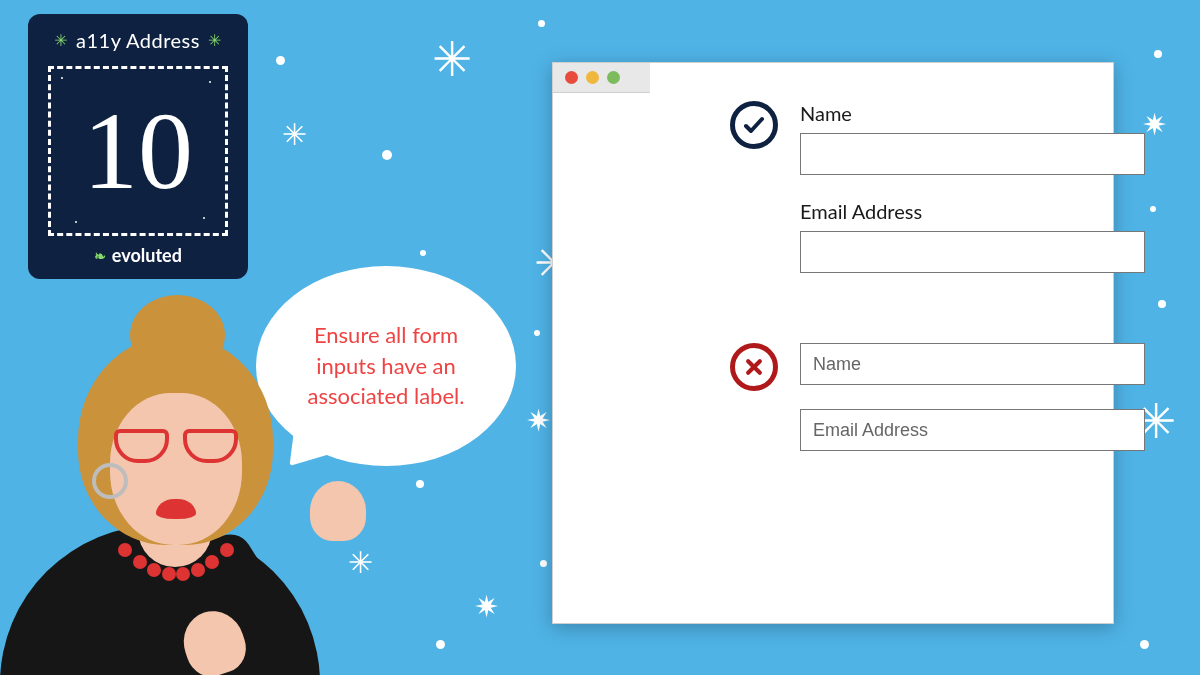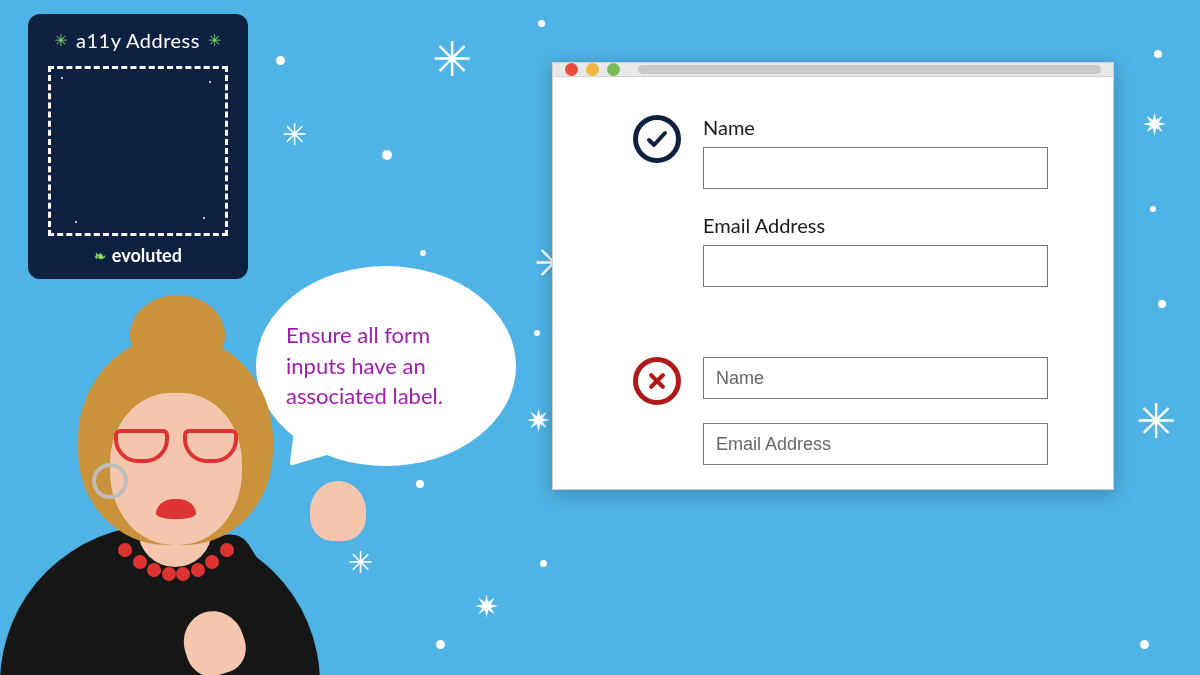--- a/index.html
+++ b/index.html
@@ -56,21 +56,21 @@
   .bubble::after {
     content: "";
     position: absolute;
     left: 28px; bottom: -6px;
     width: 48px; height: 48px;
     background: #fff;
     border-radius: 50%;
     clip-path: polygon(0 0, 100% 40%, 30% 100%);
     transform: rotate(24deg);
   }
-  .bubble p { font-size: 22px; line-height: 1.4; color: #a21caf; }
+  .bubble p { font-size: 22px; line-height: 1.4; color: #ef4444; text-align: center; }
 
   
   .person { position: absolute; left: 0; bottom: 0; width: 400px; height: 370px; }
   .hair { position: absolute; left: 78px; bottom: 130px; width: 195px; height: 210px; background: #c9923b; border-radius: 50% 50% 45% 45%; }
   .bun  { position: absolute; left: 130px; bottom: 300px; width: 95px; height: 80px; background: #c9923b; border-radius: 50%; }
   .face { position: absolute; left: 110px; bottom: 130px; width: 132px; height: 152px; background: #f3c6ad; border-radius: 46% 46% 48% 48%; }
   .glasses {
     position: absolute; left: 114px; bottom: 216px; width: 124px; height: 30px;
   }
   .glasses span {
@@ -89,25 +89,25 @@
   .beads i:nth-child(5){transform:translateY(24px)} .beads i:nth-child(6){transform:translateY(20px)}
   .beads i:nth-child(7){transform:translateY(12px)} .beads i:nth-child(8){transform:translateY(0)}
   .arm-r { position: absolute; left: 276px; bottom: 10px; width: 44px; height: 150px; background: #161616; border-radius: 30px; transform: rotate(-32deg); transform-origin: bottom center; }
   .hand-r { position: absolute; left: 310px; bottom: 134px; width: 56px; height: 60px; background: #f3c6ad; border-radius: 50% 50% 40% 40%; }
   .hand-l { position: absolute; left: 184px; bottom: 0; width: 60px; height: 64px; background: #f3c6ad; border-radius: 50% 50% 40% 40%; transform: rotate(-18deg);}
 
   
   .window {
     position: absolute;
     top: 62px; left: 552px;
-    width: 562px; height: 428px;
+    width: 562px; height: 562px;
     background: #fff;
     border: 1px solid #cfcfcf;
     box-shadow: 0 4px 18px rgba(0,0,0,.25);
-    display: flex; flex-direction: column;
+    display: flex; flex-direction: row;
   }
   .titlebar {
     height: 30px;
     background: #e8e8e8;
     border-bottom: 1px solid #cfcfcf;
     display: flex; align-items: center;
     padding: 0 12px; gap: 8px;
   }
   .traffic { width: 13px; height: 13px; border-radius: 50%; }
   .tl-red    { background: #e74c3c; }
@@ -172,20 +172,21 @@
   <div class="card-title">
     <span class="spark">✳</span>
     <span>a11y Address</span>
     <span class="spark">✳</span>
   </div>
   <div class="card-frame">
     <span class="tiny" style="top:8px;left:10px"></span>
     <span class="tiny" style="top:12px;right:14px"></span>
     <span class="tiny" style="bottom:10px;left:24px"></span>
     <span class="tiny" style="bottom:14px;right:20px"></span>
+    <span class="card-number">10</span>
   </div>
   <div class="card-logo">
     <span class="leaf">❧</span>
     <span>evoluted</span>
   </div>
 </div>
 
 <div class="bubble">
   <p>Ensure all form inputs have an associated label.</p>
 </div>

